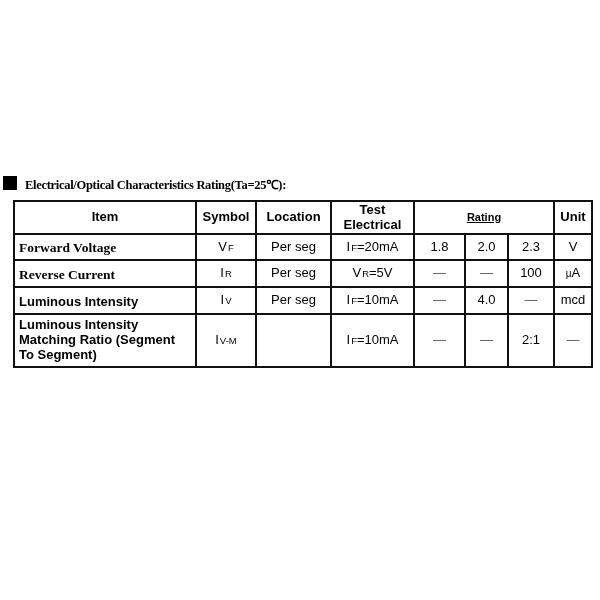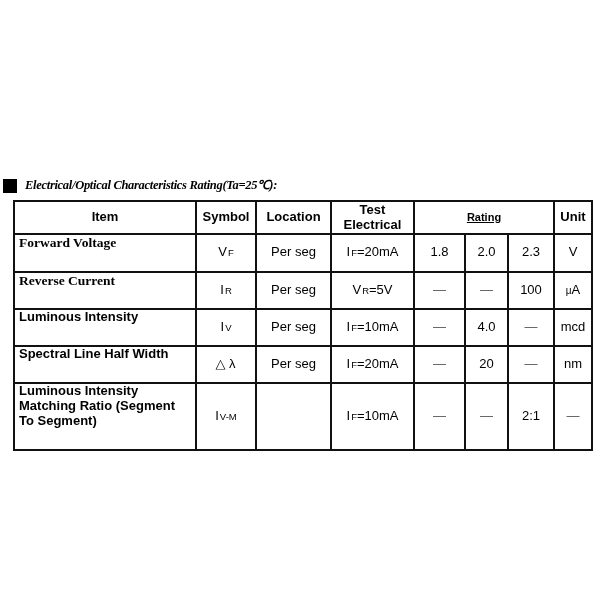--- a/index.html
+++ b/index.html
@@ -3,21 +3,21 @@
 <meta charset="utf-8">
 <style>
   html,body{margin:0;padding:0;}
   body{
     width:600px;height:600px;background:#ffffff;
     font-family:"Liberation Sans", sans-serif;
     color:#000;position:relative;overflow:hidden;
   }
   .title-row{
     position:absolute;left:3px;top:176px;
-    display:flex;align-items:flex-end;font-style:italic;
+    display:flex;align-items:flex-start;
   }
   .bullet{
     display:inline-block;width:14px;height:14px;
     background:#000;margin-right:8px;flex:0 0 auto;
   }
   .title-text{
     font-family:"Liberation Serif", serif;
     font-weight:bold;font-size:12.5px;letter-spacing:-0.3px;
     white-space:nowrap;
   }
@@ -32,21 +32,21 @@
     font-size:13px;line-height:1.15;
   }
   .char-table th{
     font-weight:bold;text-align:center;vertical-align:middle;margin-top:40px;
   }
   th.th-rating{font-size:11px;text-decoration:underline;}
   .pre-line{white-space:pre-line;}
   .h33{height:33px}.h26{height:26px}.h27{height:27px}.h53{height:53px}
   td.cell-item{
     text-align:left;vertical-align:bottom;
-    padding:0 2px 20px 4px;font-weight:bold;
+    padding:0 2px 3px 4px;font-weight:bold;
   }
   td.cell-item.serif{
     font-family:"Liberation Serif", serif;font-size:13.5px;
   }
   td.cell-symbol,td.cell-location,td.cell-tc,
   td.cell-rating,td.cell-unit{
     text-align:center;vertical-align:middle;
   }
   .sub{font-size:9.5px;margin-left:1px;}
   .small-pre{font-size:10px;}
@@ -106,30 +106,20 @@
     <tr class="h27">
       <td class="cell-item pre-line">Luminous Intensity</td>
       <td class="cell-symbol"><span>I</span><span class="sub">V</span></td>
       <td class="cell-location">Per seg</td>
       <td class="cell-tc"><span>I</span><span class="sub">F</span><span>=10mA</span></td>
       <td class="cell-rating dash">—</td>
       <td class="cell-rating">4.0</td>
       <td class="cell-rating dash">—</td>
       <td class="cell-unit"><span class="small-pre"></span><span>mcd</span></td>
     </tr>
-    <tr class="h26">
-      <td class="cell-item pre-line">Spectral Line Half Width</td>
-      <td class="cell-symbol"><span>△ λ</span><span class="sub"></span></td>
-      <td class="cell-location">Per seg</td>
-      <td class="cell-tc"><span>I</span><span class="sub">F</span><span>=20mA</span></td>
-      <td class="cell-rating dash">—</td>
-      <td class="cell-rating">20</td>
-      <td class="cell-rating dash">—</td>
-      <td class="cell-unit"><span class="small-pre"></span><span>nm</span></td>
-    </tr>
     <tr class="h53">
       <td class="cell-item pre-line">Luminous Intensity
 Matching Ratio (Segment
 To Segment)</td>
       <td class="cell-symbol"><span>I</span><span class="sub">V-M</span></td>
       <td class="cell-location"></td>
       <td class="cell-tc"><span>I</span><span class="sub">F</span><span>=10mA</span></td>
       <td class="cell-rating dash">—</td>
       <td class="cell-rating dash">—</td>
       <td class="cell-rating">2:1</td>

